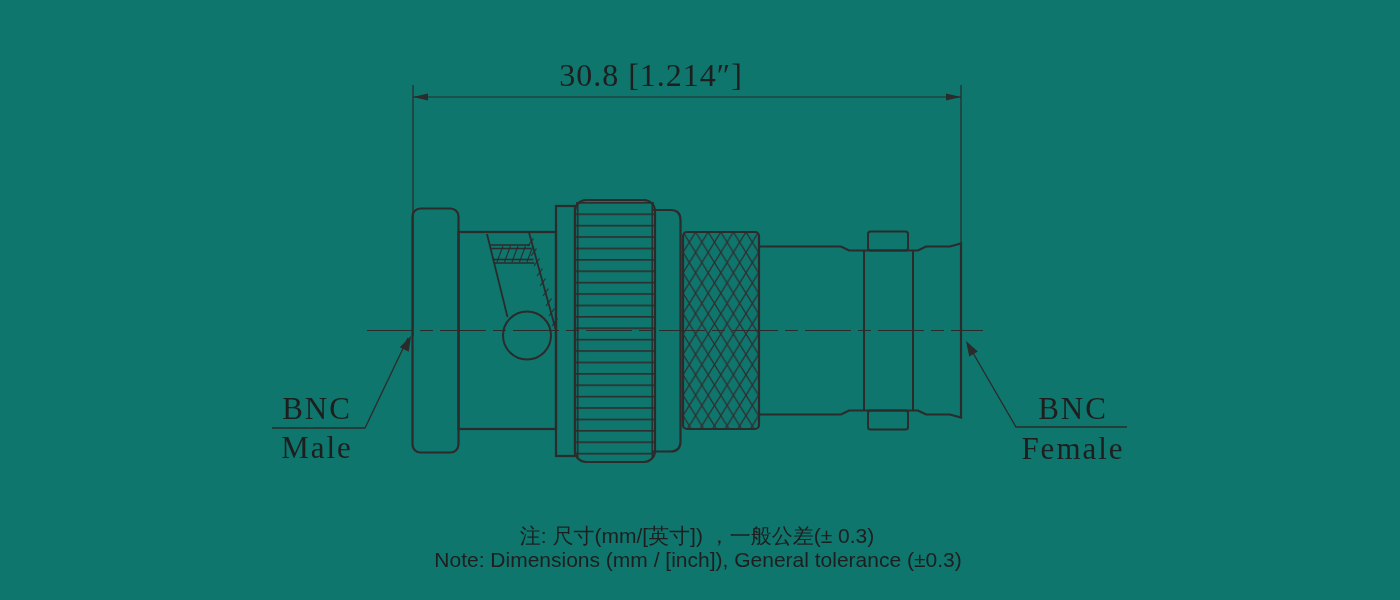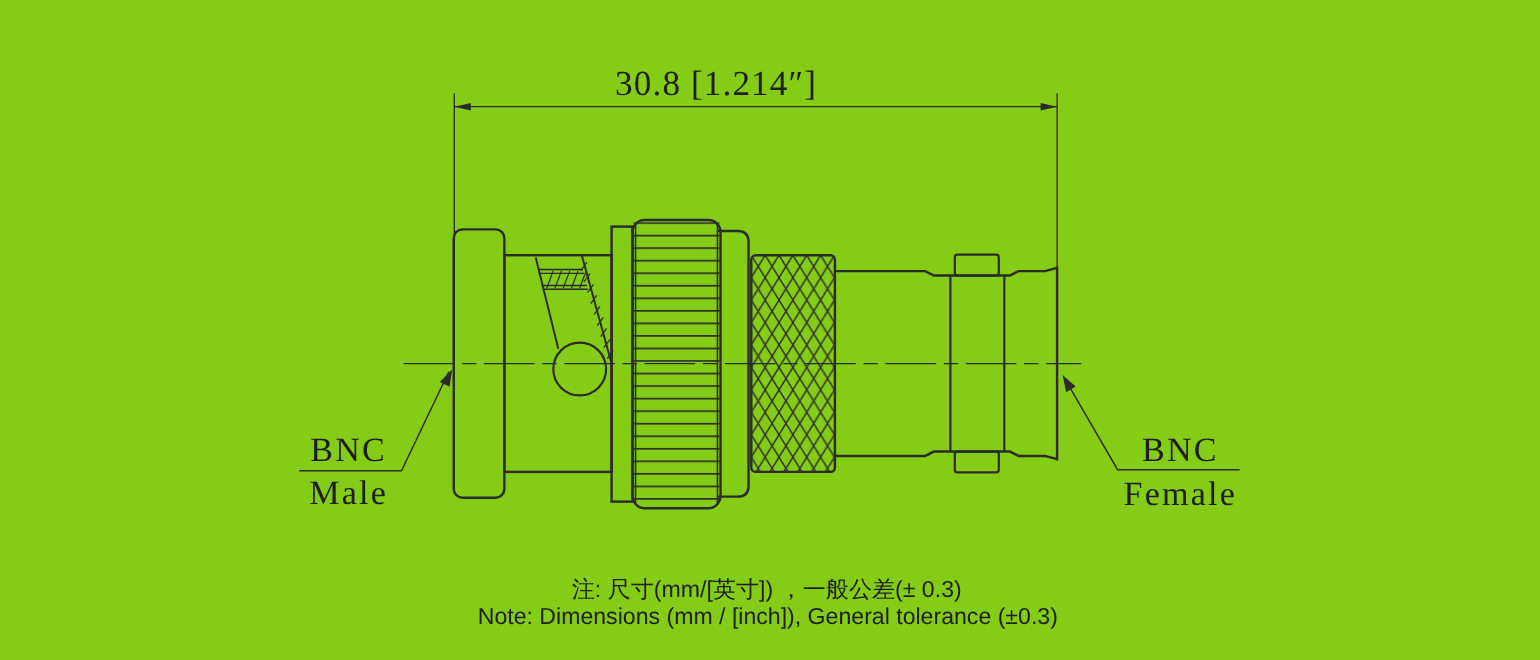--- a/index.html
+++ b/index.html
@@ -1,16 +1,16 @@
 <!DOCTYPE html>
 <html><head>
 <meta charset="utf-8">
 <style>
   html,body{margin:0;padding:0;background:#ffffff;}
-  .stage{position:relative;width:1400px;height:600px;background:#84cc16;overflow:hidden;}
+  .stage{position:relative;width:1400px;height:600px;background:#0f766e;overflow:hidden;}
   svg{position:absolute;left:0;top:0;}
   text{fill:#1e1e1e;}
   .cadtext{font-family:"Liberation Serif","DejaVu Serif",serif;}
   .notetext{font-family:"Liberation Sans","DejaVu Sans",sans-serif;}
 </style>
 </head>
 <body>
 
 <div class="stage">
 <svg width="1400" height="600" viewBox="0 0 1400 600">

